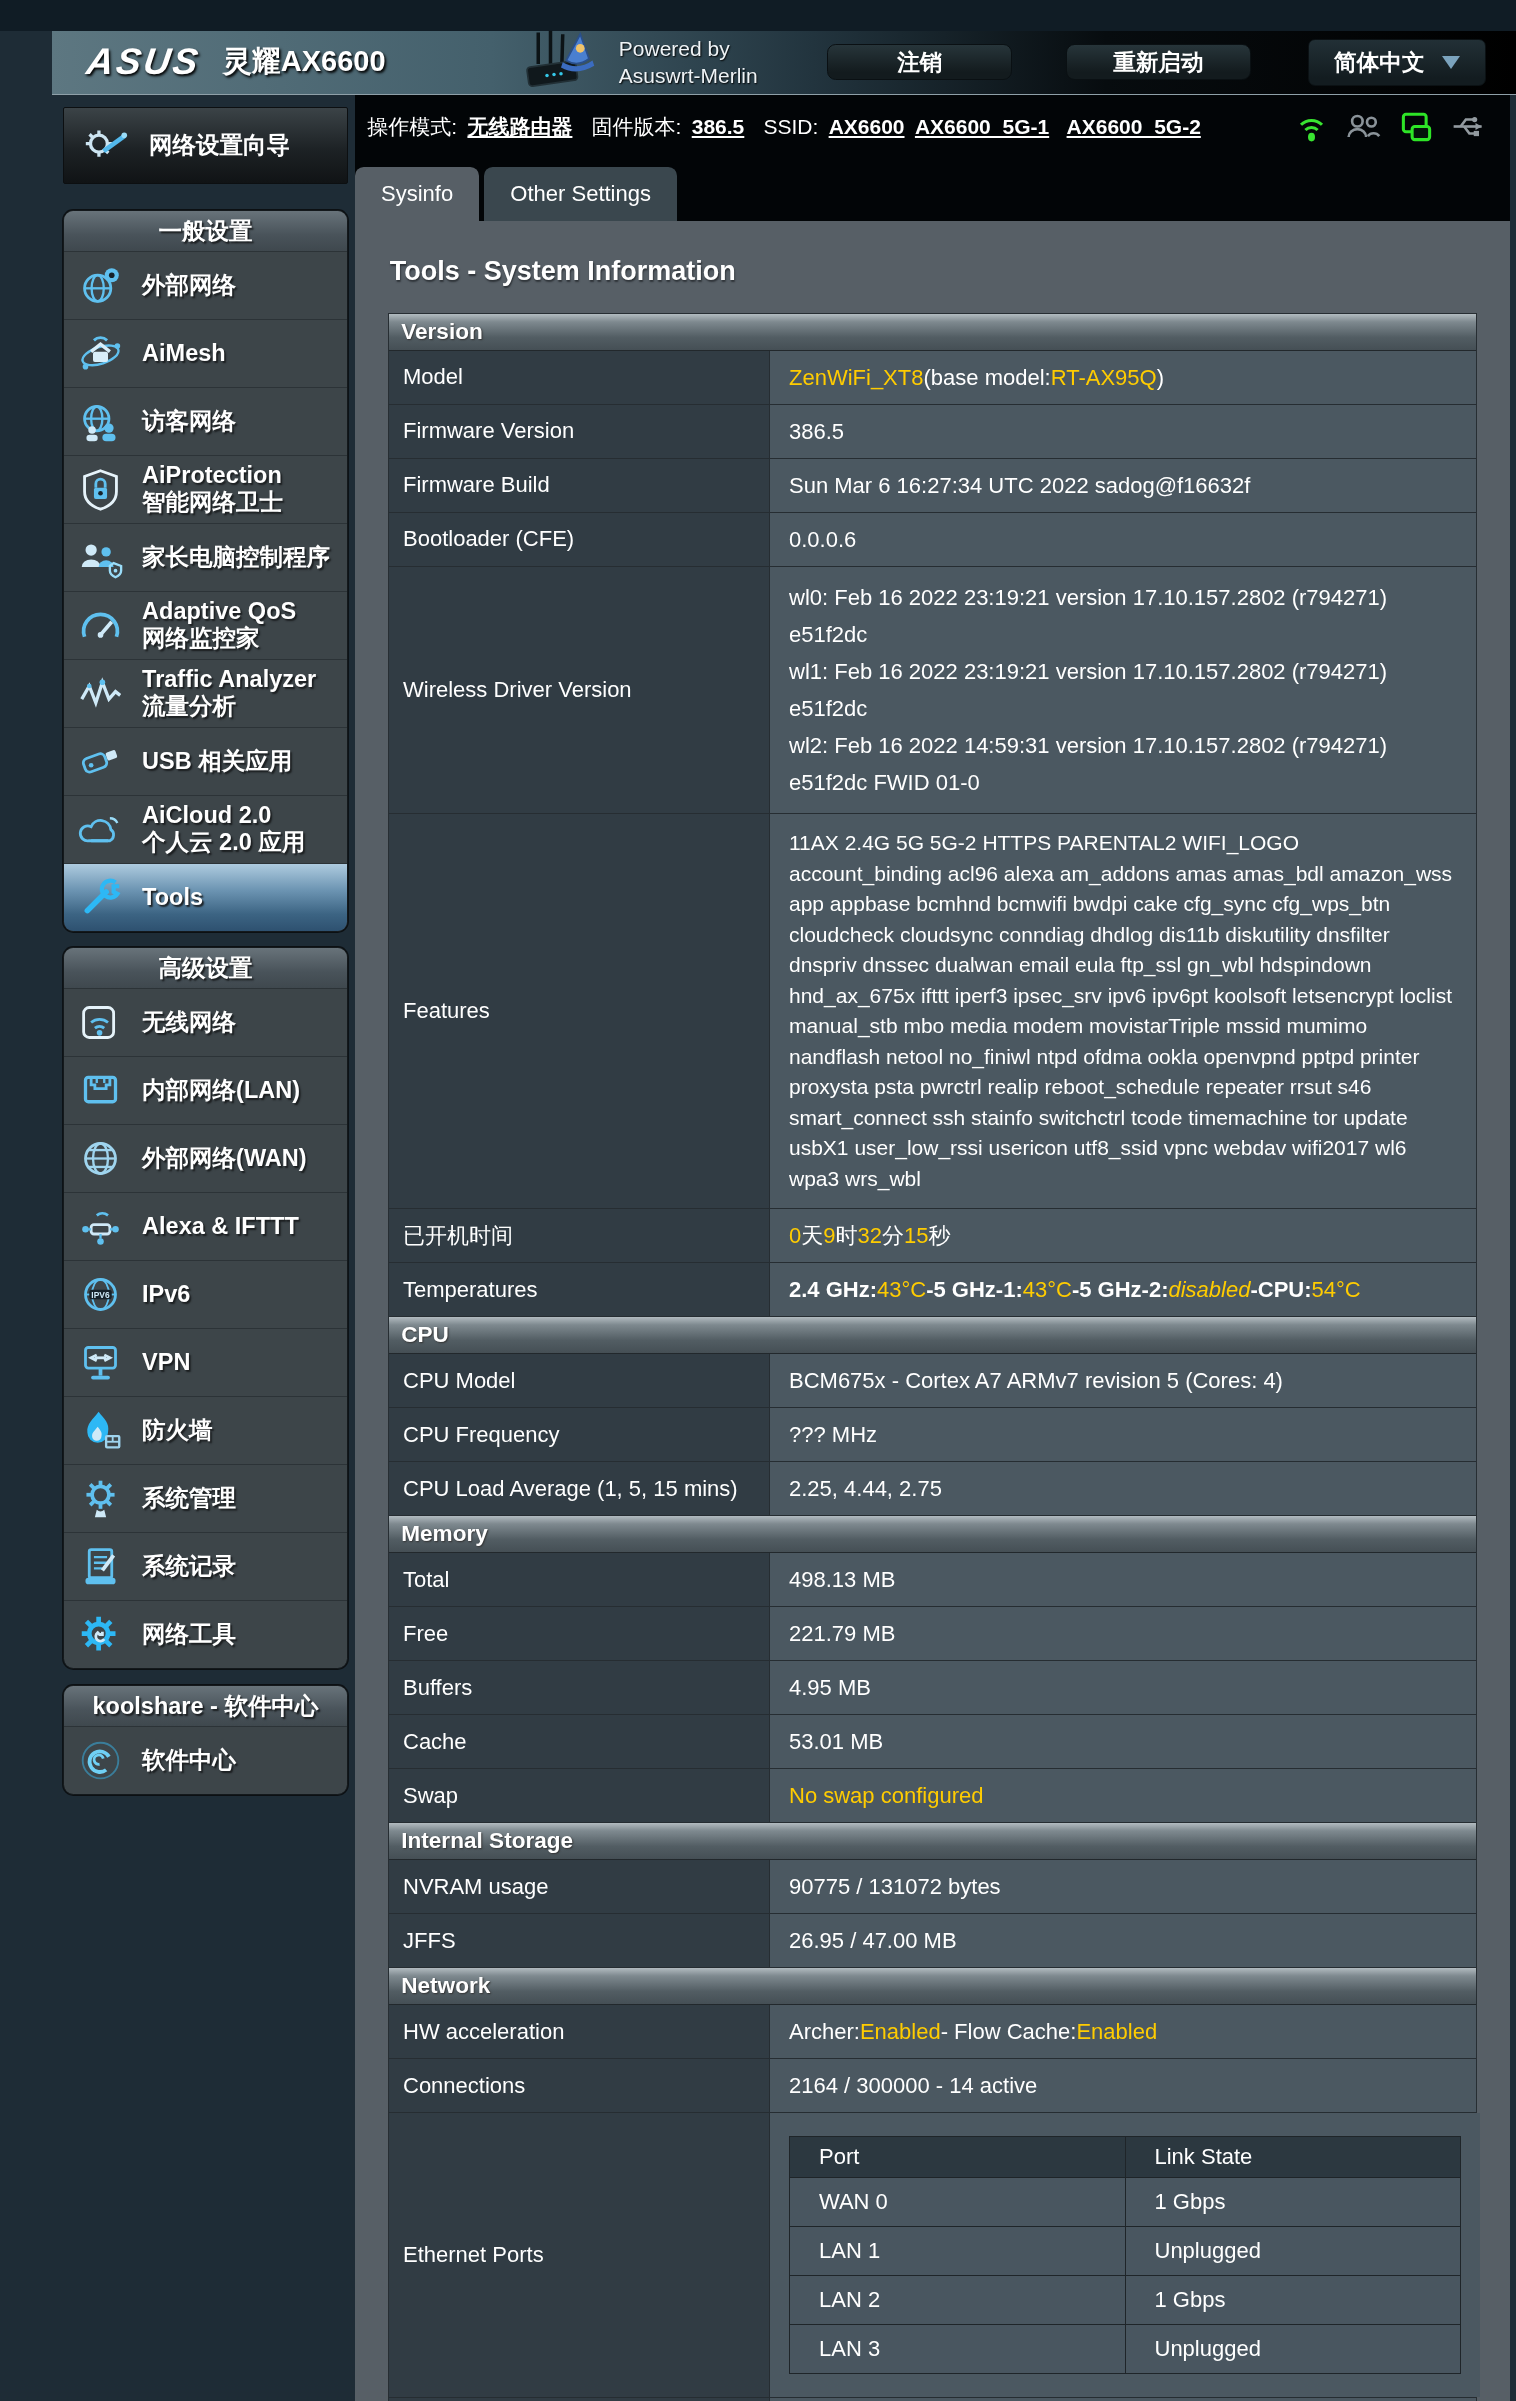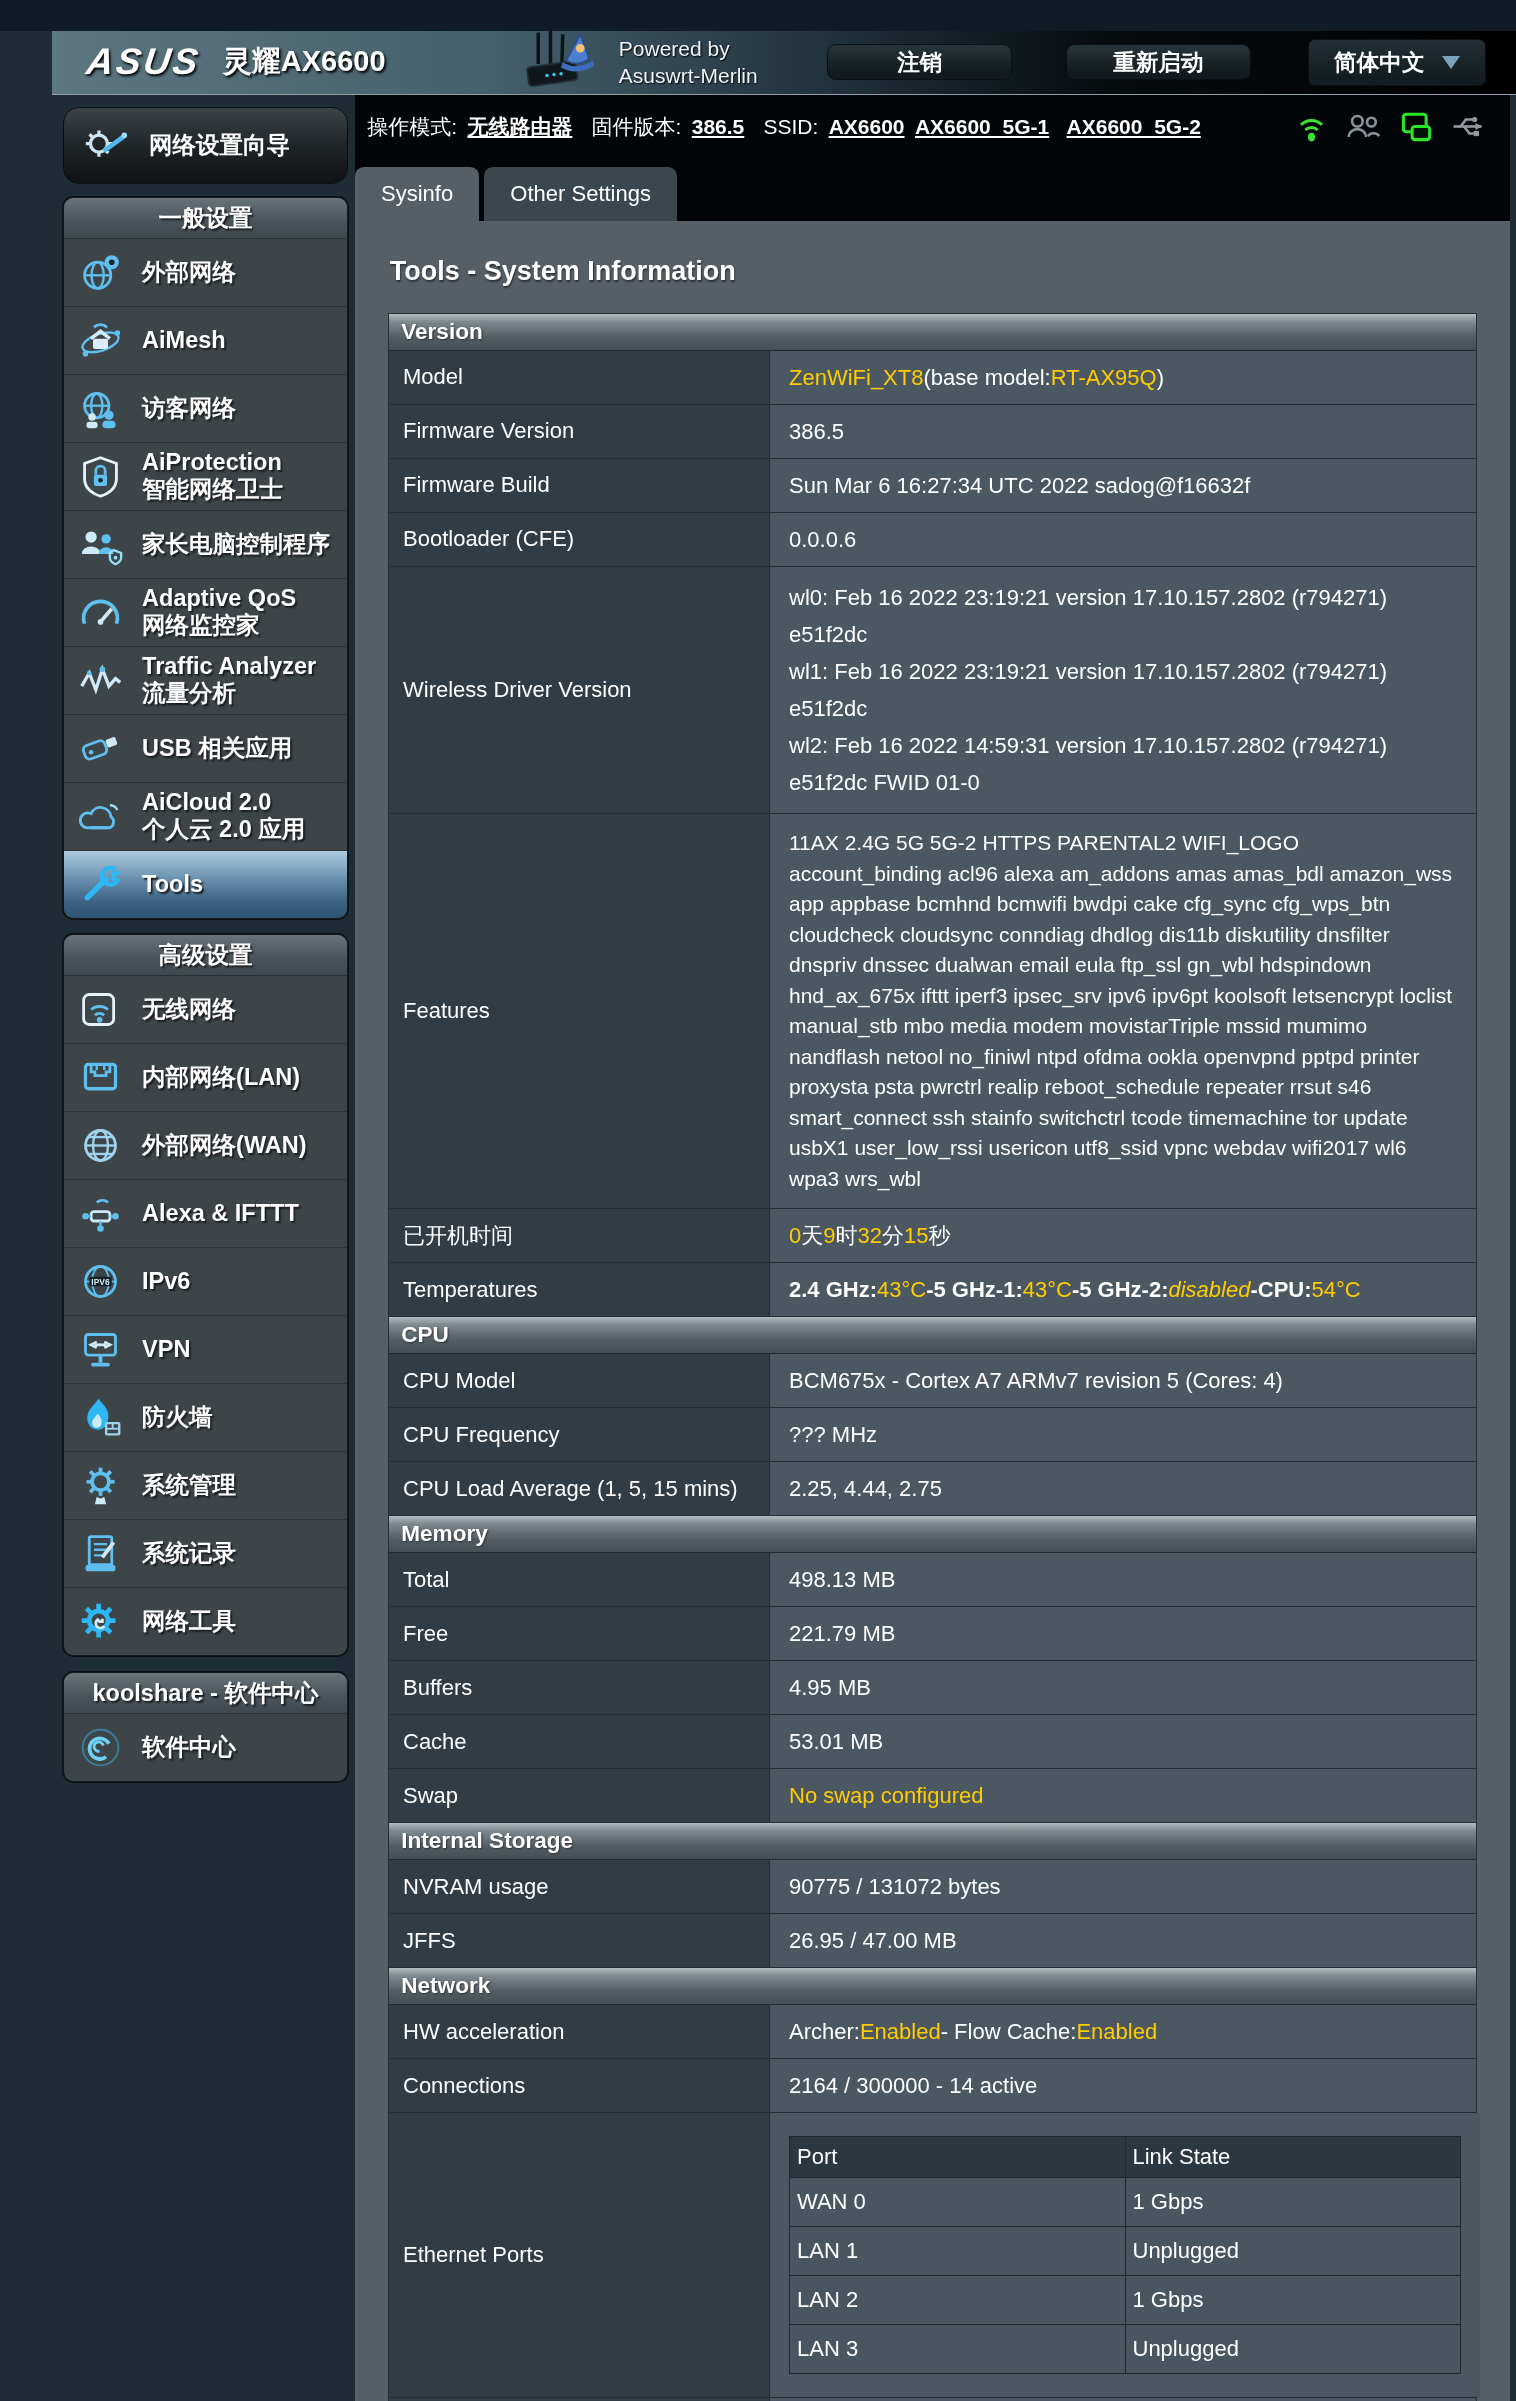--- a/index.html
+++ b/index.html
@@ -48,23 +48,23 @@
     display:flex;align-items:center;justify-content:center;gap:17.4px;
     font-size:22.6px;font-weight:bold;cursor:pointer;
   }
   .lang-caret{width:0;height:0;border-left:9.6px solid transparent;border-right:9.6px solid transparent;border-top:13px solid #7ba3bd;}
   
   .cols{display:flex;padding-left:63px;align-items:flex-start;}
   .sidebar{width:285px;flex:none;margin-top:12.2px;}
   .maincol{flex:1;margin-left:7px;margin-right:6.1px;min-width:0;}
   
   .qis-btn{
-    height:77px;border-radius:16px;border:0.9px solid #0c0f11;
+    height:77px;border-radius:2px;border:0.9px solid #0c0f11;
     background:linear-gradient(180deg,#3b4347,#1d2225 55%,#101315);
-    display:flex;align-items:center;gap:17.4px;padding:0 15.7px;margin-bottom:13px;cursor:pointer;
+    display:flex;align-items:center;gap:17.4px;padding:0 15.7px;margin-bottom:26px;cursor:pointer;
   }
   .side-panel{
     background:#3d4549;border-radius:10.4px;overflow:hidden;margin-bottom:15.7px;
     border:0.9px solid #14191c;box-shadow:0 0 0 0.9px #0c1013;
   }
   .side-header{
     height:40px;background:linear-gradient(180deg,#68737a,#49535a 60%,#3f484e);
     display:flex;align-items:center;justify-content:center;
     font-size:23.5px;font-weight:bold;text-shadow:1.7px 1.7px 1.7px #1a1d1f;
   }
@@ -117,21 +117,21 @@
   .minh{min-height:54px;}
   .features-text{line-height:30.5px;font-size:21px;}
   .driver-lines{line-height:37px;}
   .seg-y{color:var(--yellow);}
   .seg-yi{color:var(--yellow);font-style:italic;}
   .seg-b{font-weight:bold;}
   
   .sub-table{width:672px;margin:12.2px 0;border:1.7px solid #1f2529;}
   .sub-row{display:flex;border-top:1.7px solid #1f2529;}
   .sub-row:first-child{border-top:none;}
-  .sub-cell{flex:1;padding:0 7px;height:48px;display:flex;align-items:center;background:#495660;font-size:22px;border-left:1.7px solid #1f2529;}
+  .sub-cell{flex:1;padding:0 29px;height:48px;display:flex;align-items:center;background:#495660;font-size:22px;border-left:1.7px solid #1f2529;}
   .sub-cell:first-child{border-left:none;}
   .sub-head .sub-cell{background:#2c3840;height:40px;}
 </style>
 </head>
 <body>
 
 <div class="top-strip"></div>
 
 <div class="banner">
   <div class="asus-logo">ASUS</div>

